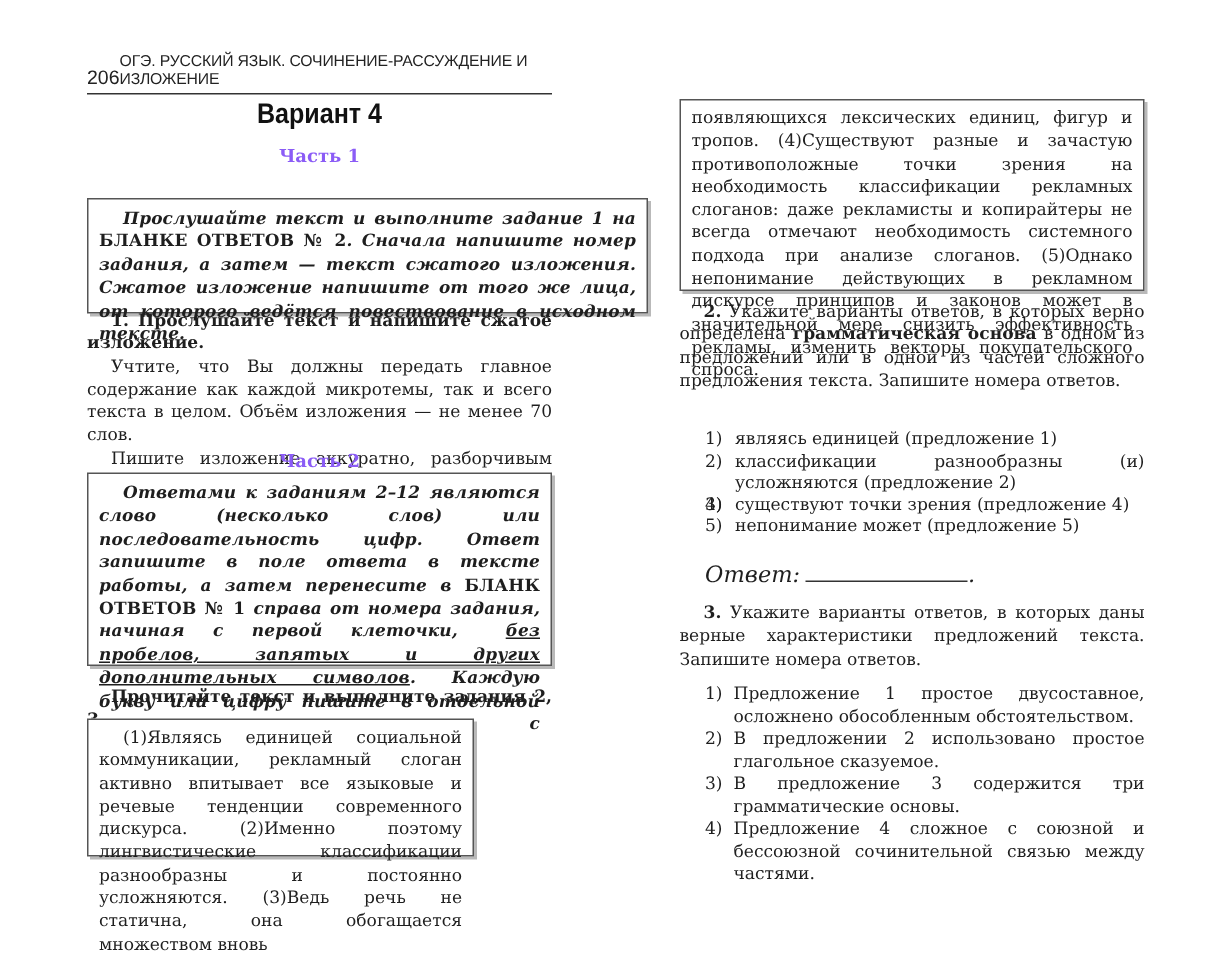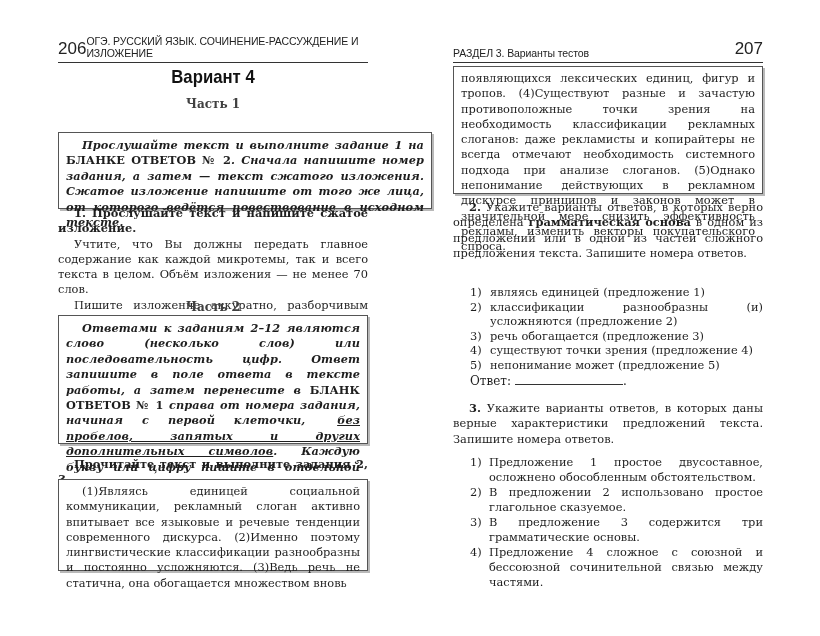--- a/index.html
+++ b/index.html
@@ -4,41 +4,41 @@
 <style>
   html, body { margin: 0; padding: 0; background: #ffffff; }
   body { width: 820px; height: 636px; position: relative; overflow: hidden; font-family: "DejaVu Serif", serif; color: #1e1e1e; }
   .page { position: absolute; top: 0; height: 636px; }
   .left-page { left: 0; width: 410px; }
   .right-page { left: 410px; width: 410px; }
 
   .running-head { position: absolute; top: 43px; height: 16px; border-bottom: 1px solid #333; font-family: "Liberation Sans", sans-serif; font-size: 10.5px; color: #222; display: flex; justify-content: space-between; align-items: flex-end; padding-bottom: 3px; box-sizing: border-box; height: 20px; }
   .left-page .running-head { left: 58px; width: 310px; }
   .right-page .running-head { left: 43px; width: 310px; }
-  .running-head .num { font-size: 17px; }
+  .running-head .num { font-size: 13px; }
   .running-head .rh-title { letter-spacing: -0.1px; }
 
   .variant-title { position: absolute; top: 66px; left: 58px; width: 310px; text-align: center; font-family: "Liberation Sans", sans-serif; font-weight: bold; font-size: 19px; transform: scaleX(0.88); color: #111; }
-  .part-title { position: absolute; left: 58px; width: 310px; text-align: center; font-weight: bold; font-size: 12px; color: #404040; }
+  .part-title { position: absolute; left: 58px; width: 310px; text-align: center; font-weight: bold; font-size: 12px; color: #8b5cf6; }
 
   .box { position: absolute; border: 1px solid #555; box-shadow: 2px 2px 0 #b9b9b9; background: #fff; box-sizing: border-box; }
   .instr { font-style: italic; font-weight: bold; font-size: 11.3px; line-height: 15.4px; text-align: justify; padding: 5px 7px 4px 7px; letter-spacing: 0.1px; }
   .instr .indent { display: inline-block; width: 16px; }
   .instr u { text-decoration: underline; margin-left: 13px; }
   .rtext { font-size: 11.4px; line-height: 15.3px; text-align: justify; padding: 4px 7px 5px 7px; color: #1f1f1f; }
   .para { position: absolute; font-size: 11.4px; line-height: 15.3px; text-align: justify; color: #1f1f1f; }
   .para .indent { display: inline-block; width: 16px; }
   .b { font-weight: bold; }
 
   ol.opts { list-style: none; margin: 0; padding: 0; position: absolute; font-size: 11.4px; line-height: 14.6px; color: #1f1f1f; }
   ol.opts li { position: relative; padding-left: 20px; text-align: justify; }
   ol.opts li .n { position: absolute; left: 0; top: 0; }
   ol.opts2 li { padding-left: 19px; }
 
-  .answer-line { position: absolute; font-size: 12px; color: #1f1f1f; }
+  .answer-line { position: absolute; font-size: 15px; color: #1f1f1f; font-style: italic; }
   .answer-line .blank { display: inline-block; width: 108px; border-bottom: 1px solid #333; height: 10px; vertical-align: baseline; margin-left: 4px; }
 </style>
 </head>
 <body>
 
 <div class="page left-page">
   <div class="running-head">
     <span class="num">206</span>
     <span class="rh-title">ОГЭ. РУССКИЙ ЯЗЫК. СОЧИНЕНИЕ-РАССУЖДЕНИЕ И ИЗЛОЖЕНИЕ</span>
   </div>
@@ -57,41 +57,37 @@
   </div>
 
   <div class="part-title" style="top:300px;">Часть 2</div>
 
   <div class="box" style="left:58px; top:315px; width:310px; height:129px;">
     <div class="instr"><span class="indent"></span><span>Ответами к заданиям 2–12 являются слово (несколько слов) или последовательность цифр. Ответ запишите в поле ответа в тексте работы, а затем перенесите в </span><span style="font-style:normal;">БЛАНК ОТВЕТОВ № 1</span><span> справа от номера задания, начиная с первой клеточки, </span><u>без пробелов, запятых и других дополнительных символов</u><span>. Каждую букву или цифру пишите в отдельной клеточке в соответствии с приведёнными в бланке образцами.</span></div>
   </div>
 
   <div class="para b" style="left:58px; top:457px; width:310px;"><span class="indent"></span><span>Прочитайте текст и выполните задания 2, 3.</span></div>
 
-  <div class="box" style="left:58px; top:479px; width:310px; height:92px;">
+  <div class="box" style="left:58px; top:479px; width:258px; height:92px;">
     <div class="rtext"><span class="indent" style="display:inline-block;width:16px;"></span><span>(1)Являясь единицей социальной коммуникации, рекламный слоган активно впитывает все языковые и речевые тенденции современного дискурса. (2)Именно поэтому лингвистические классификации разнообразны и постоянно усложняются. (3)Ведь речь не статична, она обогащается множеством вновь</span></div>
   </div>
 </div>
 
 <div class="page right-page">
-  <div class="running-head">
-    <span class="rh-title">РАЗДЕЛ 3. Варианты тестов</span>
-    <span class="num">207</span>
-  </div>
 
   <div class="box" style="left:43px; top:66px; width:310px; height:128px;">
     <div class="rtext">появляющихся лексических единиц, фигур и тропов. (4)Существуют разные и зачастую противоположные точки зрения на необходимость классификации рекламных слоганов: даже рекламисты и копирайтеры не всегда отмечают необходимость системного подхода при анализе слоганов. (5)Однако непонимание действующих в рекламном дискурсе принципов и законов может в значительной мере снизить эффективность рекламы, изменить векторы покупательского спроса.</div>
   </div>
 
   <div class="para" style="left:43px; top:200px; width:310px;"><span class="indent"></span><span class="b">2.</span><span> Укажите варианты ответов, в которых верно определена </span><span class="b">грамматическая основа</span><span> в одном из предложений или в одной из частей сложного предложения текста. Запишите номера ответов.</span></div>
 
   <ol class="opts" style="left:60px; top:285px; width:293px;">
     <li><span class="n">1)</span><span>являясь единицей (предложение 1)</span></li>
     <li><span class="n">2)</span><span>классификации разнообразны (и) усложняются (предложение 2)</span></li>
-    <li><span class="n">3)</span><span>речь обогащается (предложение 3)</span></li>
+    <li><span class="n">3)</span></li>
     <li><span class="n">4)</span><span>существуют точки зрения (предложение 4)</span></li>
     <li><span class="n">5)</span><span>непонимание может (предложение 5)</span></li>
   </ol>
 
   <div class="answer-line" style="left:60px; top:374px;">
     <span>Ответ:</span><span class="blank"></span><span>.</span>
   </div>
 
   <div class="para" style="left:43px; top:401px; width:310px;"><span class="indent"></span><span class="b">3.</span><span> Укажите варианты ответов, в которых даны верные характеристики предложений текста. Запишите номера ответов.</span></div>
 

